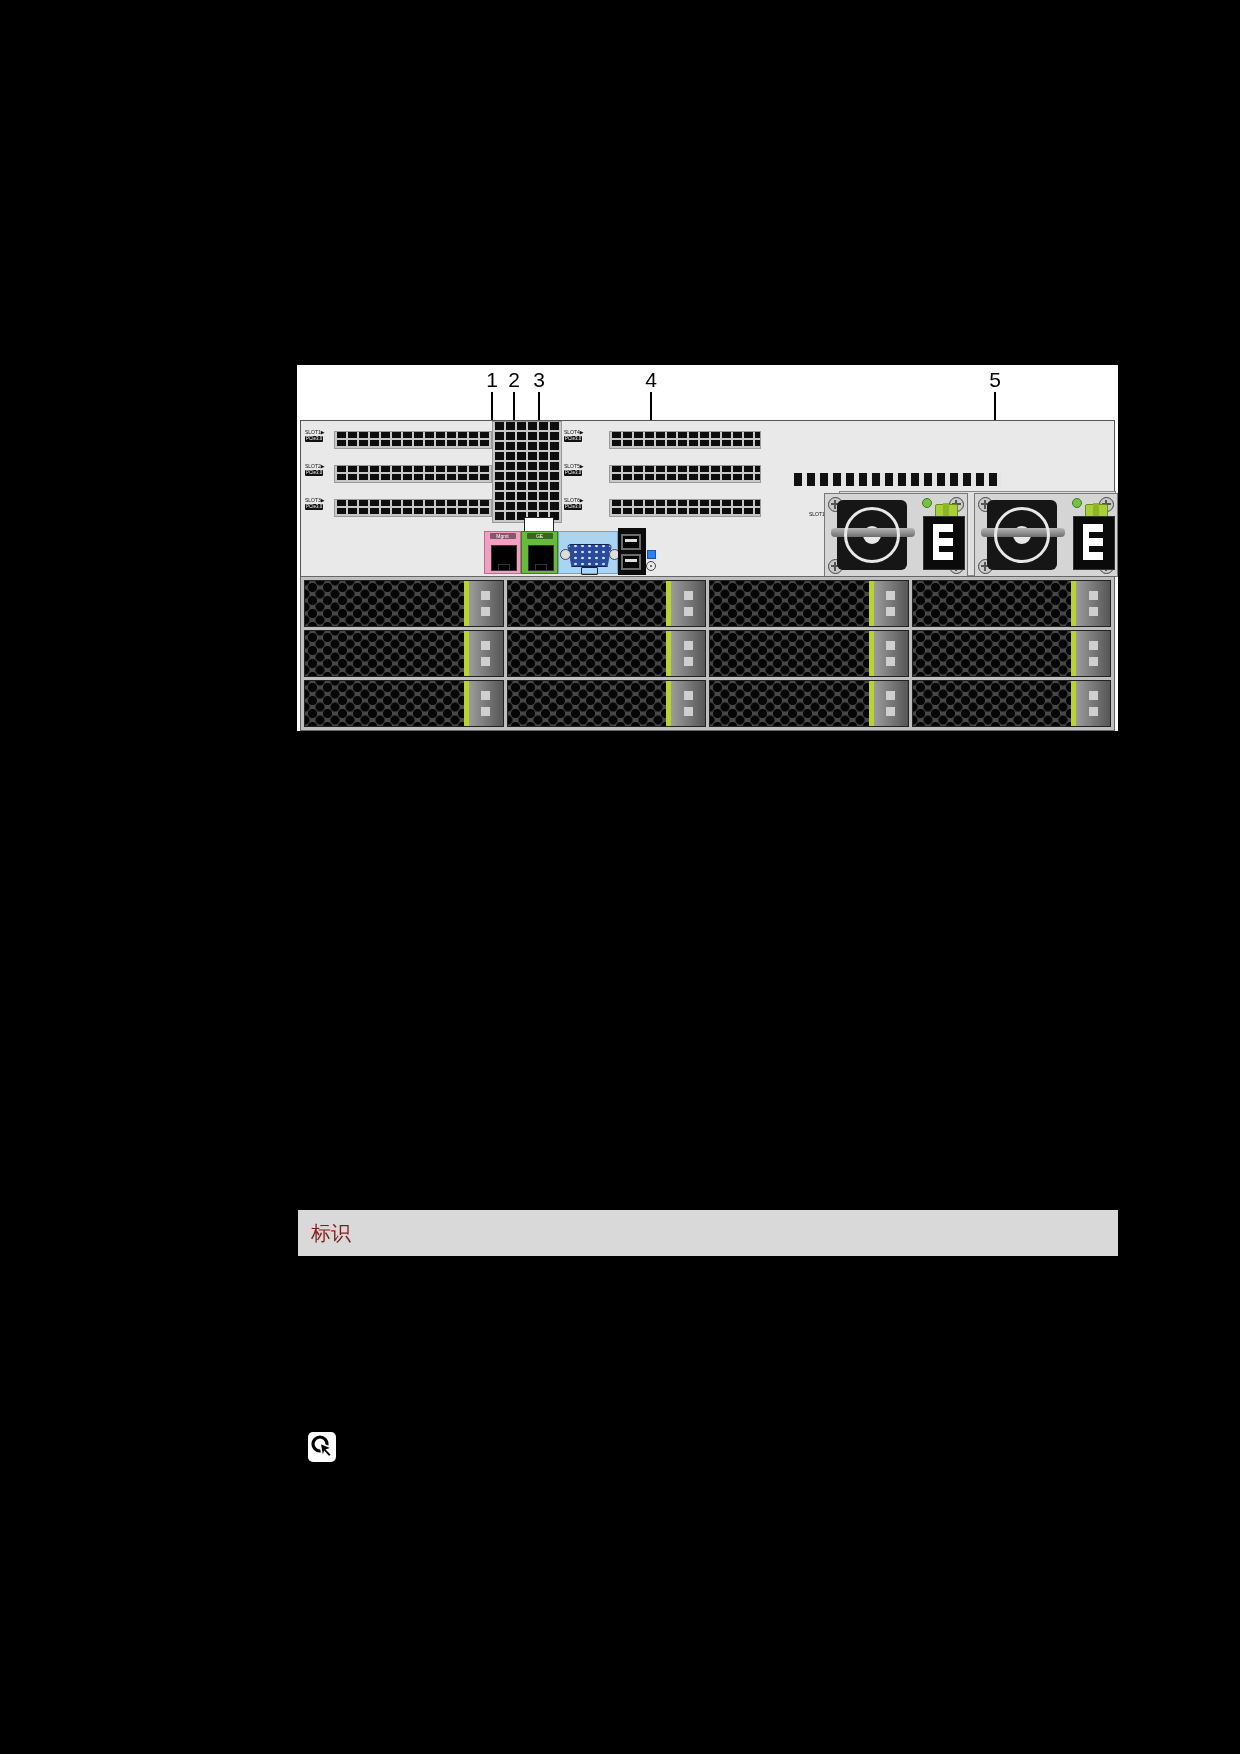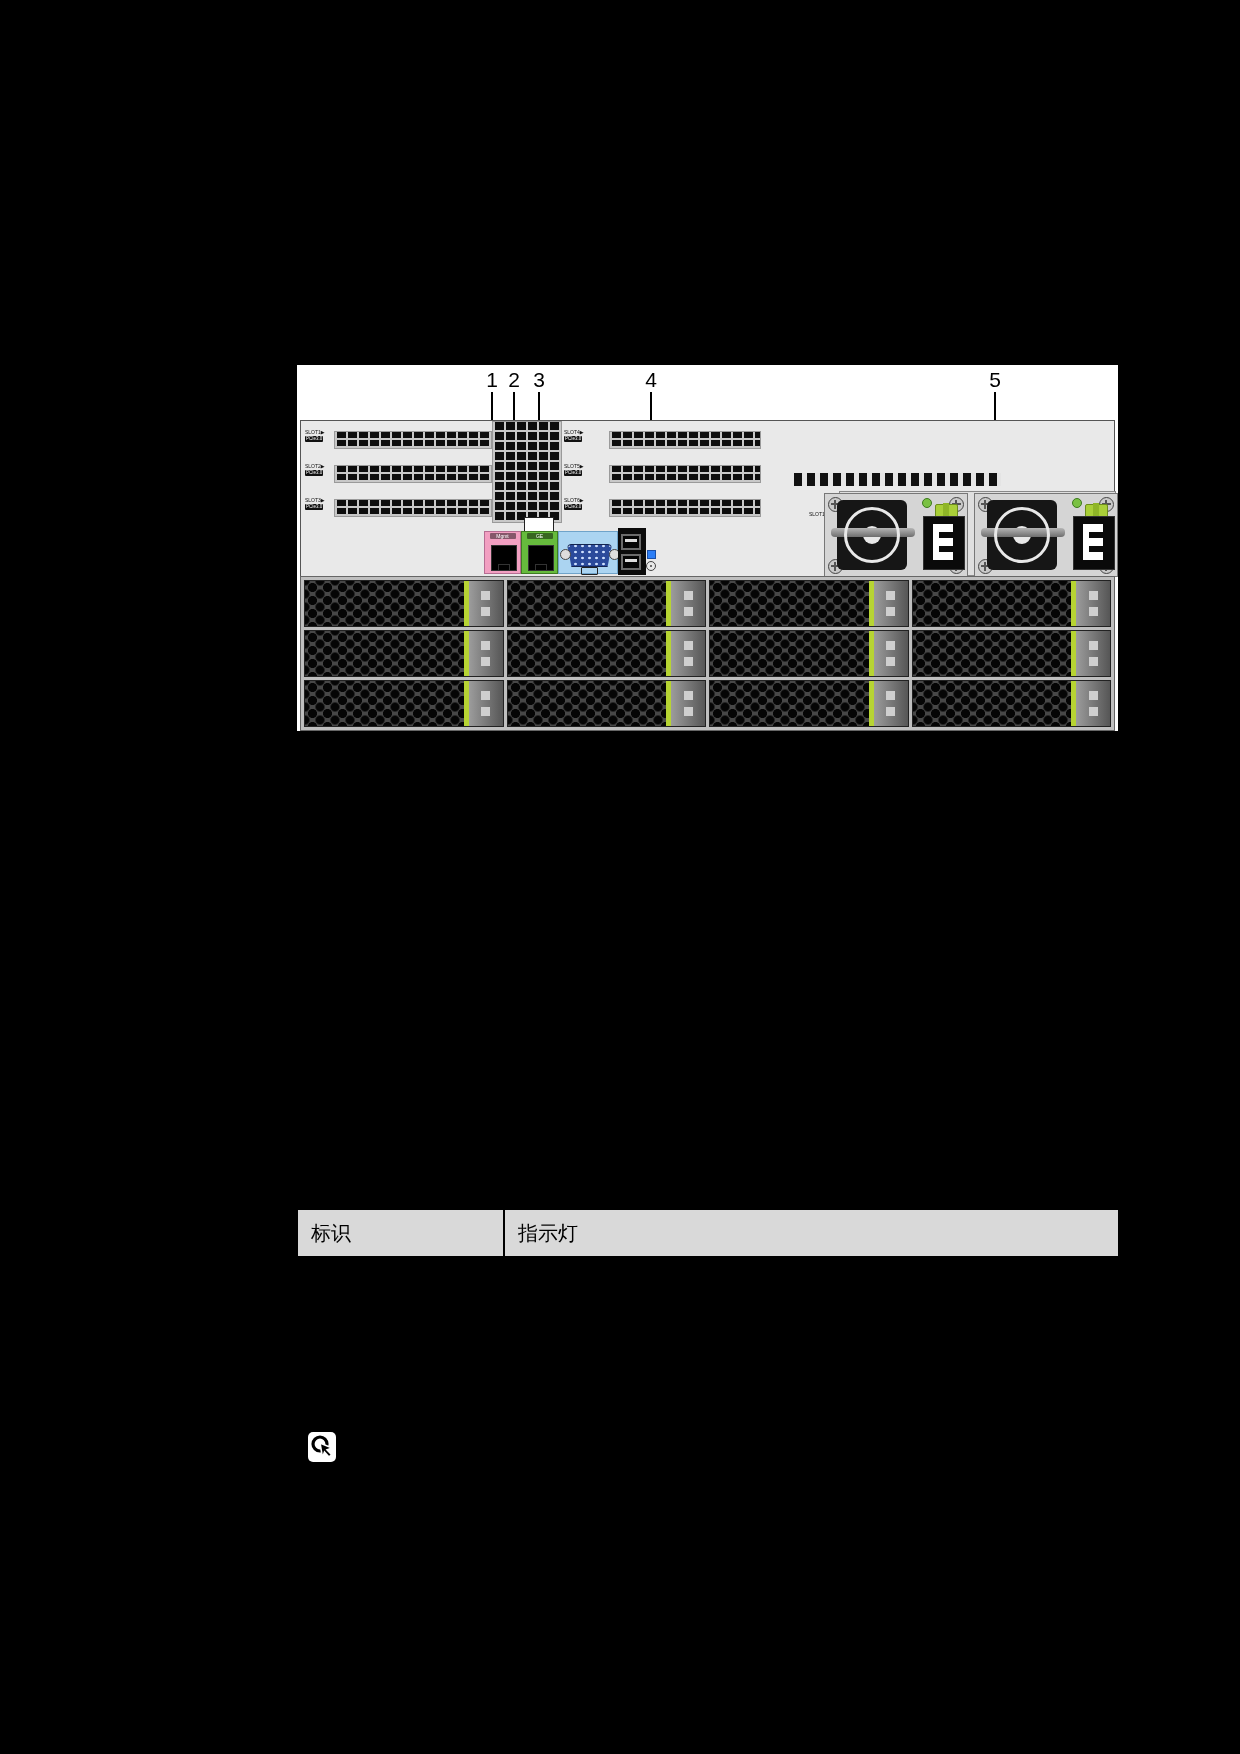--- a/index.html
+++ b/index.html
@@ -94,21 +94,21 @@
                      radial-gradient(circle,#050505 4.2px,transparent 4.8px);
     background-size:15px 13px;background-position:0 0,7.5px 6.5px;}
   .bay-led{width:5px;background:#b7d433;}
   .bay-handle{width:34px;background:linear-gradient(90deg,#9c9c9c,#565656);display:flex;flex-direction:column;
               align-items:center;justify-content:center;gap:7px;}
   .bay-handle i{display:block;width:9px;height:9px;background:#cfcfcf;}
 
   
   .ind-table{position:absolute;left:297px;top:1209px;width:822px;height:48px;display:flex;
              background:#d9d9d9;border:1px solid #000;box-sizing:border-box;}
-  .ind-table .cell{line-height:46px;font-size:20px;color:#000000;padding-left:13px;box-sizing:border-box;}
+  .ind-table .cell{line-height:46px;font-size:20px;color:#7f1d1d;padding-left:13px;box-sizing:border-box;}
   .ind-table .c1{width:205px;}
   .ind-table .c2{width:206px;border-left:2px solid #000;}
   .ind-table .c3{flex:1;border-left:2px solid #000;}
 
   
   .note-icon{position:absolute;left:308px;top:1432px;width:28px;height:30px;background:#fff;
              border-radius:5px;display:flex;align-items:center;justify-content:center;}
 </style>
 </head>
 <body>
@@ -360,21 +360,20 @@
           <div class="bay-handle">
             <i></i>
             <i></i>
           </div>
         </div>
     </div>
   </div>
 
   <div class="ind-table">
     <div class="cell c1">标识</div>
-    <div class="cell c2">指示灯</div>
   </div>
 
   <div class="note-icon">
     <svg width="24" height="26" viewBox="0 0 24 26">
       <circle cx="10" cy="10" r="7" fill="none" stroke="#000" stroke-width="3.2"></circle>
       <polygon points="10,9 22,14 17,15.8 21.5,20.5 19,23 14.5,18 12.5,23.5" fill="#000" stroke="#fff" stroke-width="1.6"></polygon>
     </svg>
   </div>
 
 </div>

